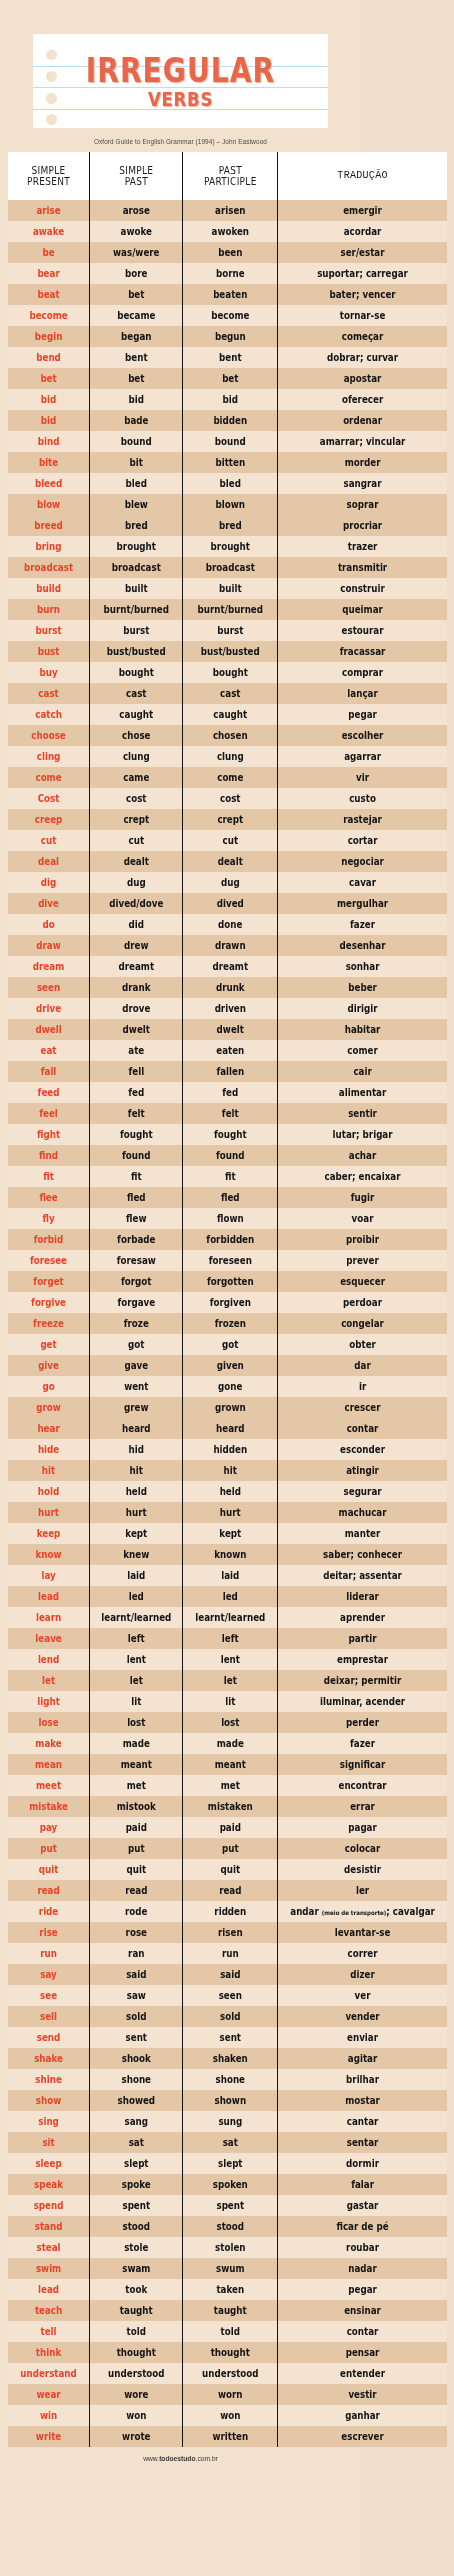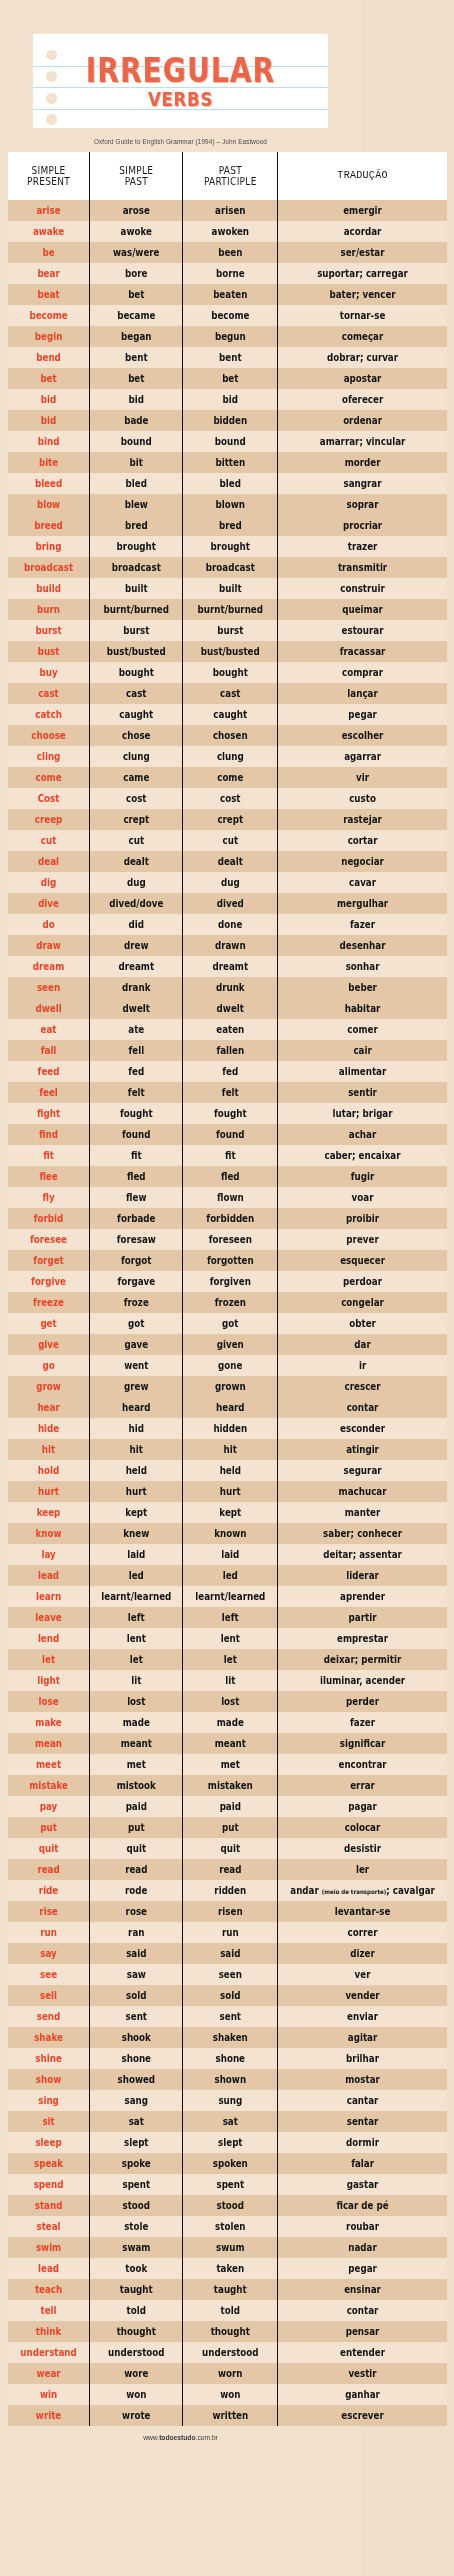--- a/index.html
+++ b/index.html
@@ -418,20 +418,26 @@
           <td class="col-b">dreamt</td>
           <td class="col-c">dreamt</td>
           <td>sonhar</td>
         </tr>
         <tr class="even">
           <td class="base col-a">seen</td>
           <td class="col-b">drank</td>
           <td class="col-c">drunk</td>
           <td>beber</td>
         </tr>
+        <tr class="odd">
+          <td class="base col-a">drive</td>
+          <td class="col-b">drove</td>
+          <td class="col-c">driven</td>
+          <td>dirigir</td>
+        </tr>
         <tr class="even">
           <td class="base col-a">dwell</td>
           <td class="col-b">dwelt</td>
           <td class="col-c">dwelt</td>
           <td>habitar</td>
         </tr>
         <tr class="odd">
           <td class="base col-a">eat</td>
           <td class="col-b">ate</td>
           <td class="col-c">eaten</td>

